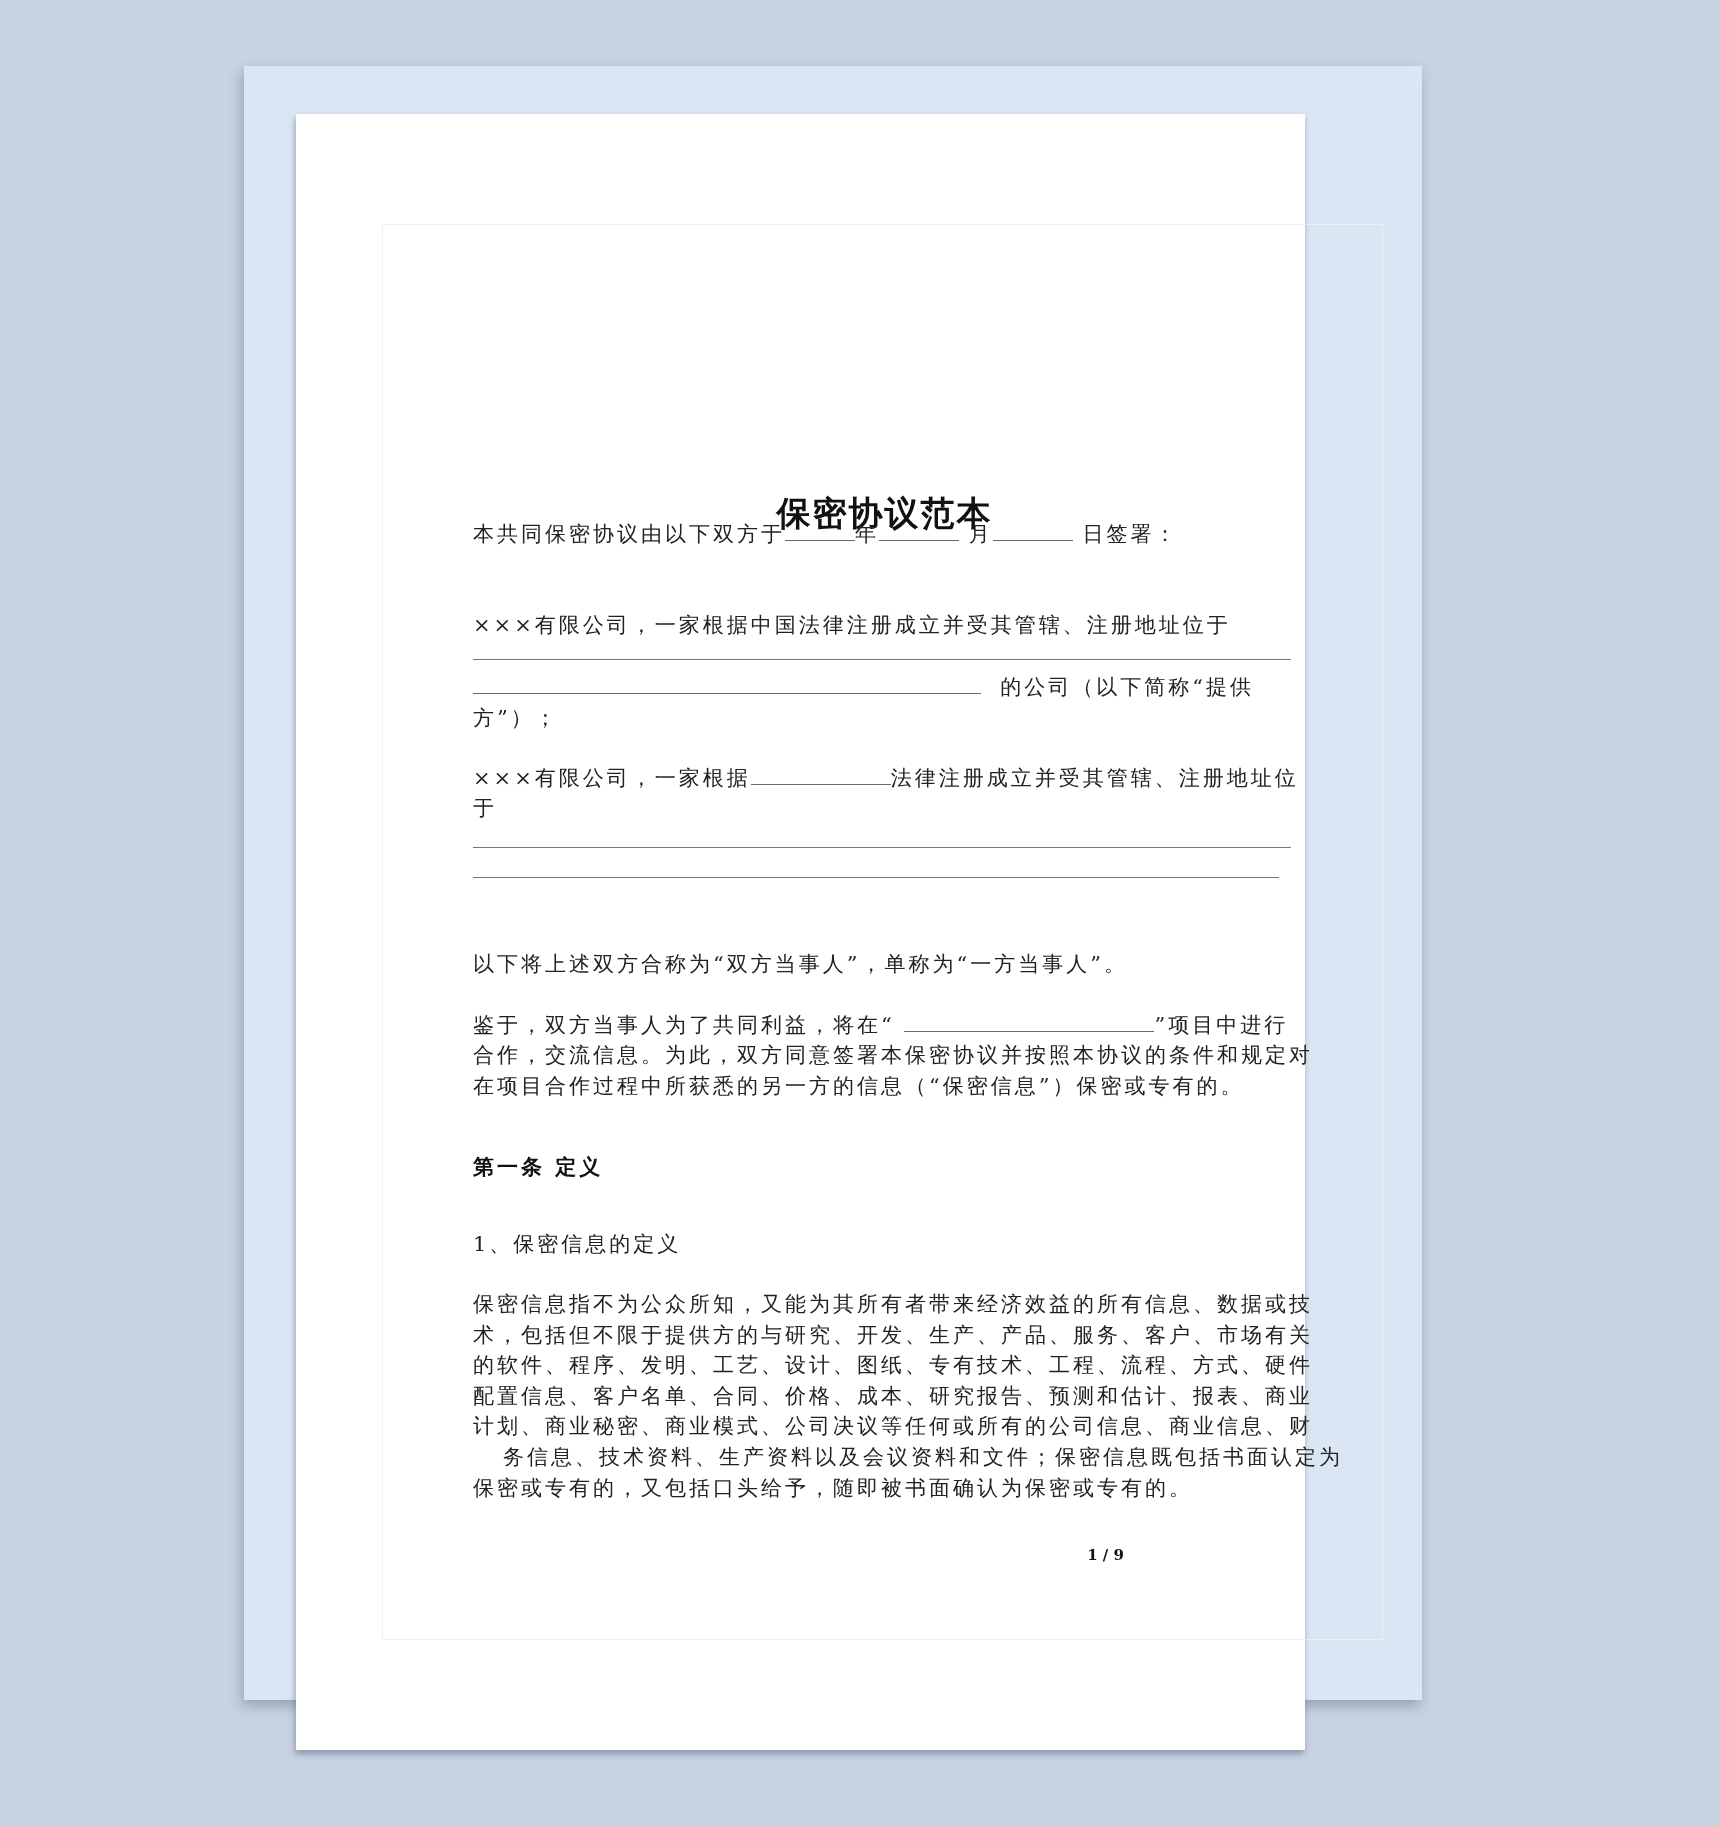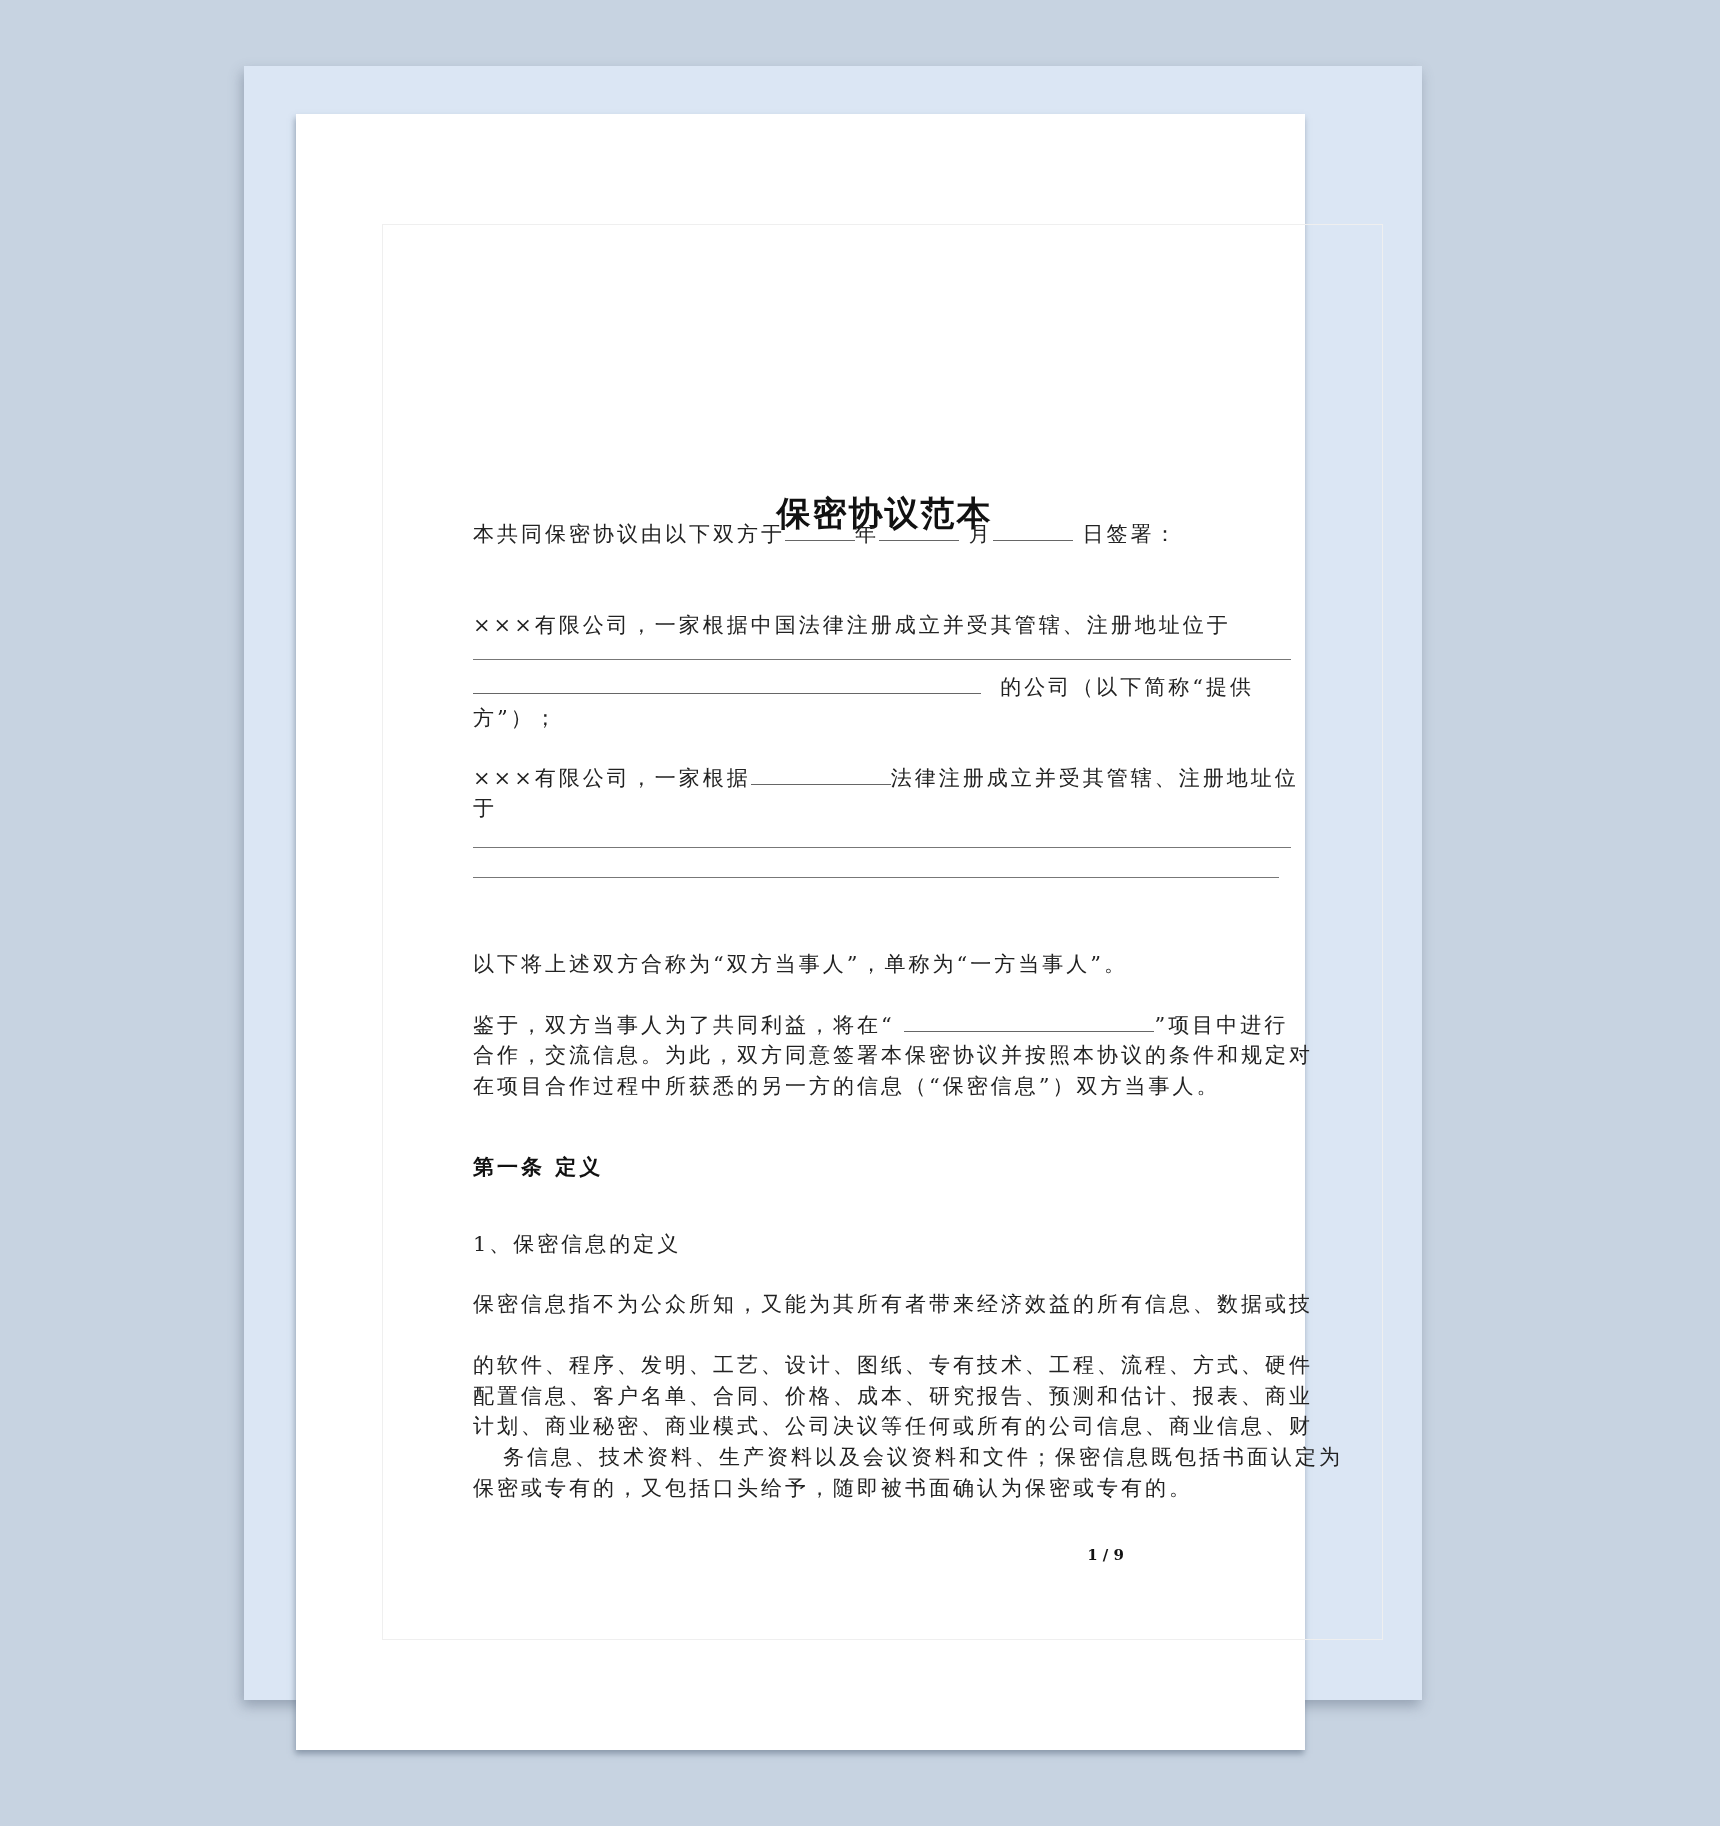--- a/index.html
+++ b/index.html
@@ -72,26 +72,27 @@
   <div class="line" style="top:679px;">于</div>
   <div class="uline" style="top:733px; width:818px;"></div>
   <div class="uline" style="top:763px; width:806px;"></div>
 
   <div class="line" style="top:835px;">以下将上述双方合称为“双方当事人”，单称为“一方当事人”。</div>
 
   <div class="line" style="top:896px;">
     <span>鉴于，双方当事人为了共同利益，将在“</span>&nbsp;<span class="uline-inline" style="width:250px;"></span><span>”项目中进行</span>
   </div>
   <div class="line" style="top:926px;">合作，交流信息。为此，双方同意签署本保密协议并按照本协议的条件和规定对</div>
-  <div class="line" style="top:957px;">在项目合作过程中所获悉的另一方的信息（“保密信息”）双方当事人。</div>
+  <div class="line" style="top:957px;">在项目合作过程中所获悉的另一方的信息（“保密信息”）保密或专有的。</div>
 
   <div class="line bold" style="top:1038px;">第一条  定义</div>
   <div class="line" style="top:1115px;">1、保密信息的定义</div>
 
   <div class="line" style="top:1175px;">保密信息指不为公众所知，又能为其所有者带来经济效益的所有信息、数据或技</div>
+  <div class="line" style="top:1206px;">术，包括但不限于提供方的与研究、开发、生产、产品、服务、客户、市场有关</div>
   <div class="line" style="top:1236px;">的软件、程序、发明、工艺、设计、图纸、专有技术、工程、流程、方式、硬件</div>
   <div class="line" style="top:1267px;">配置信息、客户名单、合同、价格、成本、研究报告、预测和估计、报表、商业</div>
   <div class="line" style="top:1297px;">计划、商业秘密、商业模式、公司决议等任何或所有的公司信息、商业信息、财</div>
   <div class="line" style="top:1328px;margin-left:30px;">务信息、技术资料、生产资料以及会议资料和文件；保密信息既包括书面认定为</div>
   <div class="line" style="top:1359px;">保密或专有的，又包括口头给予，随即被书面确认为保密或专有的。</div>
 
   <div class="page-number">1 / 9</div>
 </div>
 
 </body></html>

